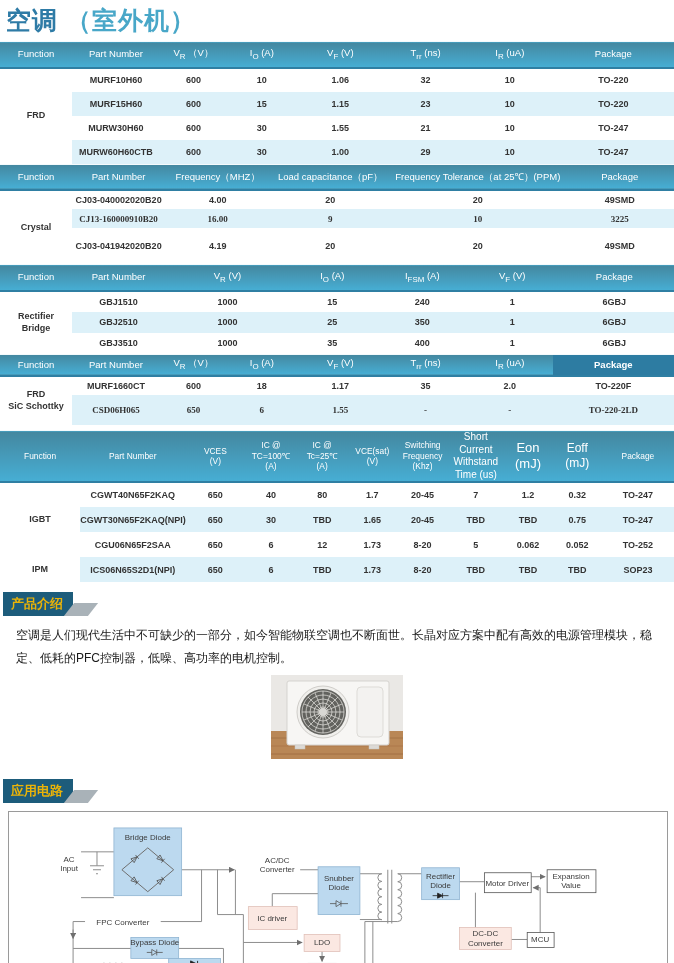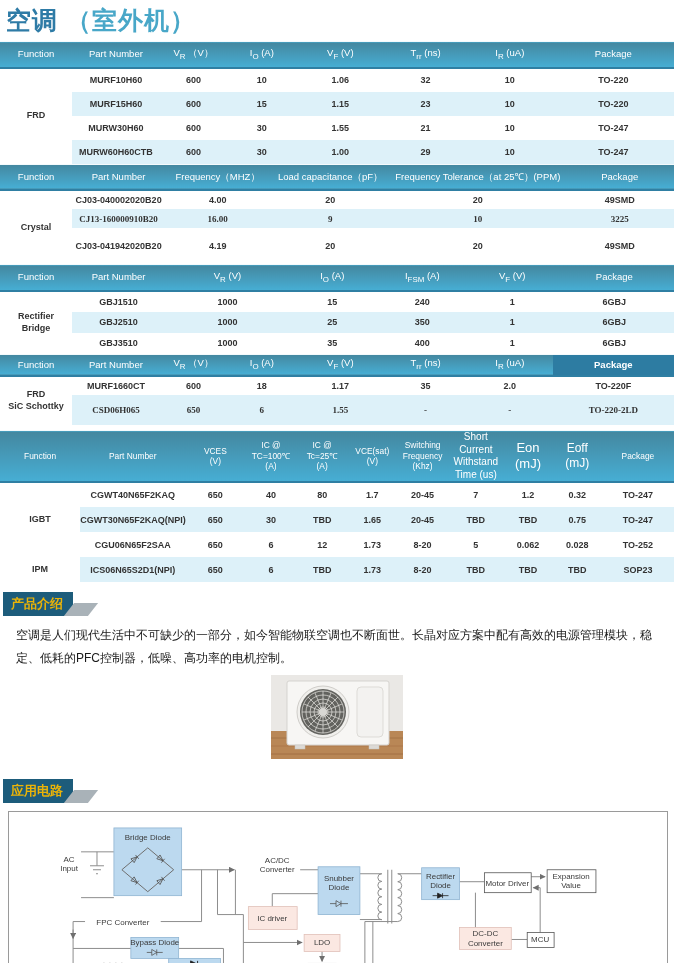--- a/index.html
+++ b/index.html
@@ -322,21 +322,21 @@
         </tr>
         <tr style="height: 25px;">
           <td>CGU06N65F2SAA</td>
           <td>650</td>
           <td>6</td>
           <td>12</td>
           <td>1.73</td>
           <td>8-20</td>
           <td>5</td>
           <td>0.062</td>
-          <td>0.028</td>
+          <td>0.052</td>
           <td>TO-252</td>
         </tr>
         <tr class="alt" style="height: 25px;">
           <td class="fn" rowspan="1">IPM</td>
           <td>ICS06N65S2D1(NPI)</td>
           <td>650</td>
           <td>6</td>
           <td>TBD</td>
           <td>1.73</td>
           <td>8-20</td>

